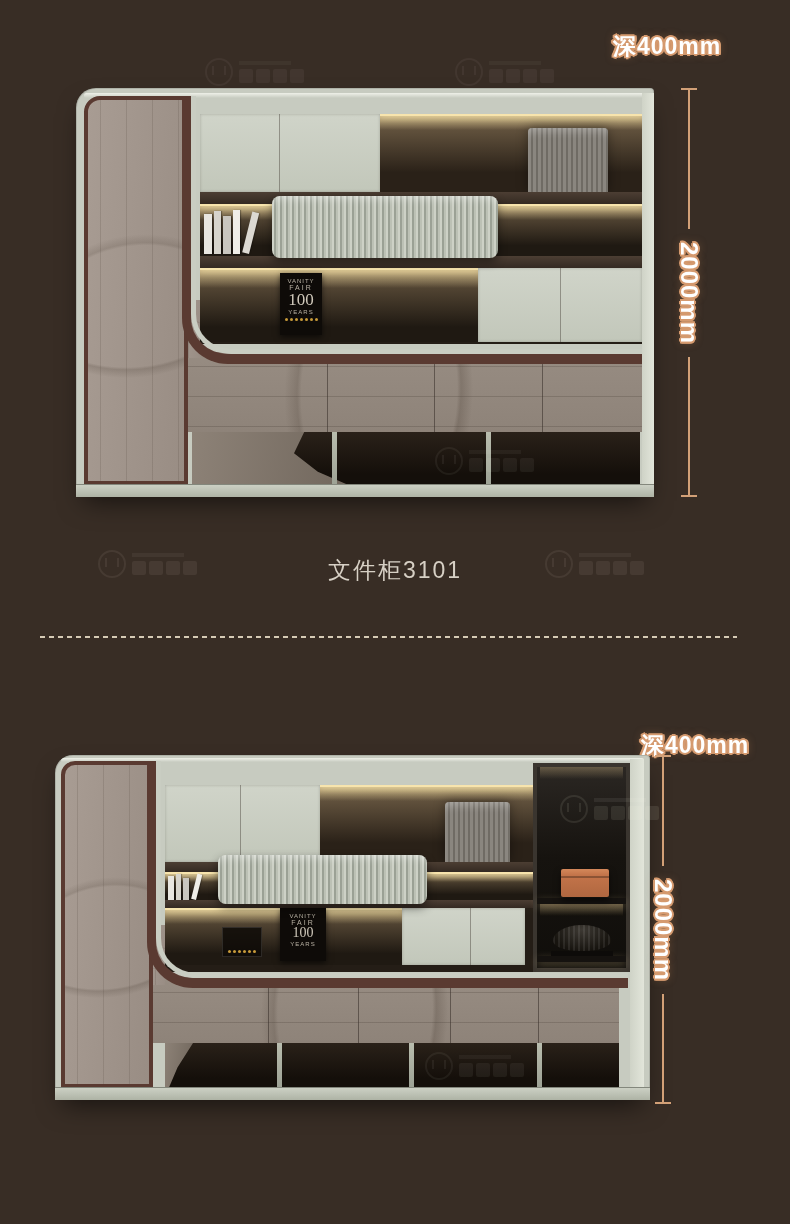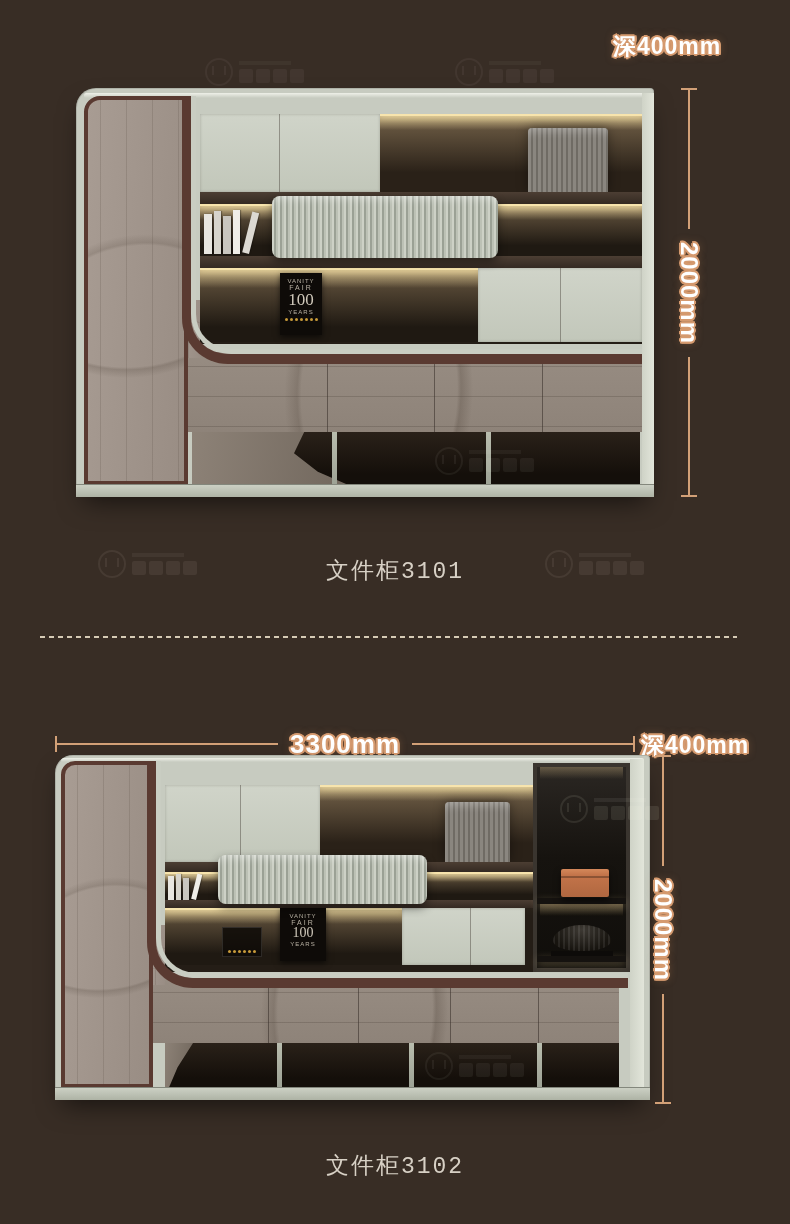--- a/index.html
+++ b/index.html
@@ -16,21 +16,21 @@
   .depth-label{position:absolute;font-size:23px;}
   .vdim{position:absolute;width:16px;}
   .vdim .htick{position:absolute;left:0;width:16px;height:2px;background:#d2a077;}
   .vdim .htick.top{top:0}.vdim .htick.bot{bottom:0}
   .vdim .seg{position:absolute;left:7px;width:2px;background:#d2a077;}
   .vdim .seg.s1{top:2px;height:calc(50% - 66px);}
   .vdim .seg.s2{bottom:2px;height:calc(50% - 66px);}
   .vdim .vlabel{position:absolute;top:50%;left:50%;transform:translate(-50%,-50%) rotate(90deg);
     font-size:24px;}
   .caption{position:absolute;left:0;width:100%;text-align:center;color:#d7d0c5;
-    font-size:23px;letter-spacing:2px;font-family:Liberation Mono, monospace;}
+    font-size:23px;letter-spacing:2px;}
   .divider{position:absolute;height:2px;
     background:repeating-linear-gradient(90deg,#e7dcc5 0 5px,transparent 5px 9px);opacity:.9;}
   
   .cab{position:absolute;background:#c7cbc0;overflow:hidden;
     box-shadow:0 12px 26px -8px rgba(0,0,0,.6), inset 0 0 0 1px rgba(0,0,0,.12);}
   .cab1{border-radius:20px 4px 0 0;}
   .cab2{border-radius:18px 4px 0 0;}
   .tophl{position:absolute;background:linear-gradient(180deg,#eef0e8,#c7cbc0);border-radius:6px;}
   .woodv{background:
     repeating-linear-gradient(90deg,rgba(92,80,70,0) 0 12px,rgba(92,80,70,.22) 12px 13px,rgba(92,80,70,0) 13px 26px),
@@ -193,27 +193,20 @@
     <span class="seg s1"></span>
     <span class="vlabel dim-label">2000mm</span>
     <span class="seg s2"></span>
     <span class="htick bot"></span>
   </div>
 
   <div class="caption" style="top:555px;">文件柜3101</div>
 
   <div class="divider" style="left:40px;top:636px;width:697px;"></div>
 
-  <div class="wdim" style="left:55px;top:736px;width:580px;">
-    <span class="vtick"></span>
-    <span class="hline"></span>
-    <span class="dim-label">3300mm</span>
-    <span class="hline"></span>
-    <span class="vtick"></span>
-  </div>
   <div class="depth-label dim-label" style="left:641px;top:730px;">深400mm</div>
 
   <div class="cab cab2" style="left:55px;top:755px;width:595px;height:345px;">
     <div class="tophl" style="left:6px;top:3px;width:583px;height:4px;"></div>
     <div class="darkfill" style="left:110px;top:30px;width:368px;height:187px;"></div>
 
     <div class="sdoor" style="left:110px;top:30px;width:155px;height:77px;">
       <span class="door-seam" style="left:75px;"></span>
     </div>
     <div class="shelf-open" style="left:265px;top:30px;width:213px;height:77px;">
@@ -290,21 +283,20 @@
   </div>
 
   <div class="vdim" style="left:655px;top:755px;height:349px;">
     <span class="htick top"></span>
     <span class="seg s1"></span>
     <span class="vlabel dim-label">2000mm</span>
     <span class="seg s2"></span>
     <span class="htick bot"></span>
   </div>
 
-  <div class="caption" style="top:1150px;">文件柜3102</div>
 
   <div class="wm" style="left:205px;top:58px;color:rgba(255,244,228,.05);">
     <span class="wm-circle"></span>
     <span class="wm-txt">
         <span class="wm-bar"></span>
         <span class="wm-blocks">
           <i></i>
           <i></i>
           <i></i>
           <i></i>

